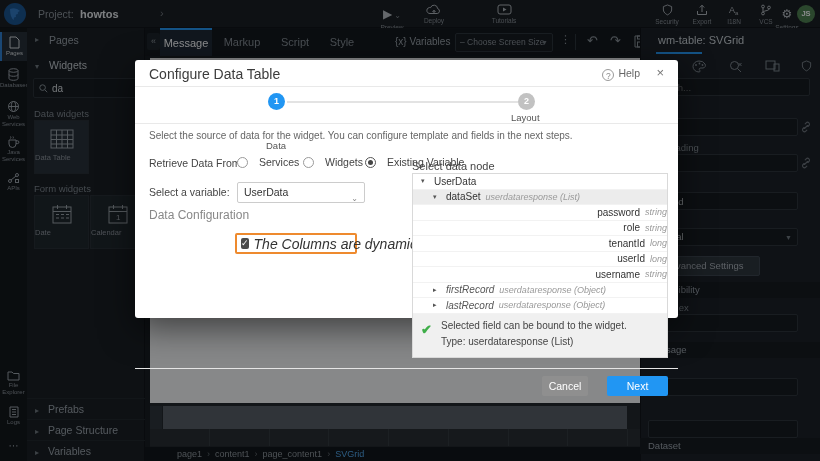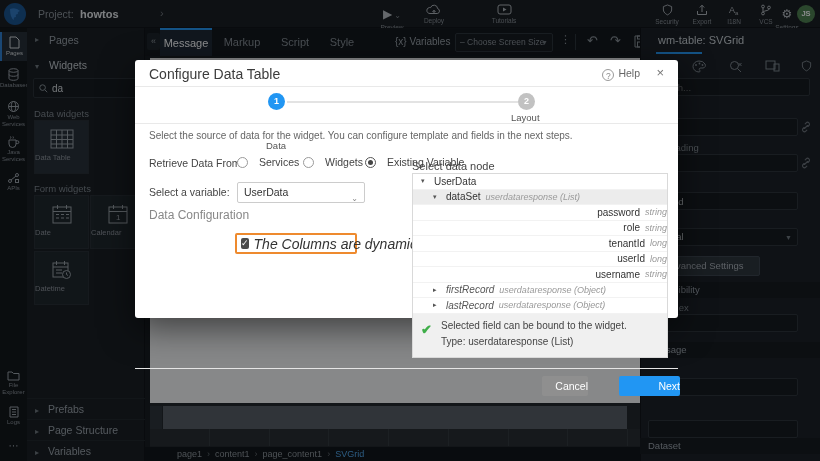--- a/index.html
+++ b/index.html
@@ -110,23 +110,23 @@
   .trow .tlabel { font-size:10px; color:#333; margin-right:5px; white-space:nowrap; }
   .trow .ttype { font-size:9px; color:#999; font-style:italic; white-space:nowrap; }
   .trow.it .tlabel { font-style:italic; color:#555; }
   .lvl0 { padding-left:8px; } .lvl1 { padding-left:20px; } .lvl2 { padding-left:38px;justify-content:flex-end; }
   .tmsg { height:43px; background:#f0f0f0; position:relative; }
   .tmsg .chk { position:absolute; left:8px; top:8px; color:#3fae49; font-size:13px; font-weight:bold; }
   .tmsg .l1 { position:absolute; left:28px; top:6px; font-size:10px; color:#444; }
   .tmsg .l2 { position:absolute; left:28px; top:22px; font-size:10px; color:#444; }
 
   .m-footer { position:absolute; left:0; top:308px; width:543px; height:33px; border-top:1px solid #e5e5e5; }
-  .btn { position:absolute; top:7px; height:20px; border-radius:2px; color:#fff; font-size:10.5px; text-align:right; line-height:20px; }
+  .btn { position:absolute; top:7px; height:20px; border-radius:2px; color:#fff; font-size:10.5px; text-align:center; line-height:20px; }
   .btn-cancel { left:407px; width:46px; background:#8f8f8f; }
-  .btn-next { left:472px; width:61px; background:#2196f3;margin-left:12px; }
+  .btn-next { left:472px; width:61px; background:#2196f3; }
   svg { display:block; }
 </style>
 </head>
 <body>
 
 <div id="app">
 
   <div class="abs topbar">
     <div class="abs" style="left:4px;top:3px;width:22px;height:22px;border-radius:50%;background:#15518f;">
       <svg width="22" height="22" viewBox="0 0 22 22">
@@ -299,31 +299,20 @@
     </div>
     <div class="tile" style="left:63px;top:167px;">
       <span class="tic">
           <svg width="20" height="20" viewBox="0 0 20 20" style="margin:0 auto;">
             <rect x="1" y="3" width="18" height="16" fill="none" stroke="#9aa1a7"></rect>
             <path d="M1 7.5 h18 M5.5 1 v4 M14.5 1 v4" stroke="#9aa1a7"></path>
             <text x="8" y="16" font-size="8" fill="#9aa1a7" font-family="Liberation Sans">1</text>
           </svg>
         </span>
       <span class="tlb">Calendar</span>
-    </div>
-    <div class="tile" style="left:7px;top:223px;">
-      <span class="tic">
-          <svg width="20" height="20" viewBox="0 0 20 20" style="margin:0 auto;">
-            <rect x="1" y="3" width="15" height="14" fill="none" stroke="#9aa1a7"></rect>
-            <path d="M1 7 h15 M4.5 1 v4 M12.5 1 v4 M4 10 h6 M4 13 h6" stroke="#9aa1a7"></path>
-            <circle cx="14.5" cy="14.5" r="4" fill="#1c2227" stroke="#9aa1a7"></circle>
-            <path d="M14.5 12.5 v2 l1.5 1" fill="none" stroke="#9aa1a7"></path>
-          </svg>
-        </span>
-      <span class="tlb">Datetime</span>
     </div>
     <div class="pal-row" style="top:370px;">
       <span class="pal-arrow">▸</span>
       <span>Prefabs</span>
       <span class="abs" style="left:127px;top:0;color:#8b9298;">↻</span>
     </div>
     <div class="pal-row" style="top:412px;">
       <span class="pal-arrow">▸</span>
       <span>Variables</span>
     </div>

